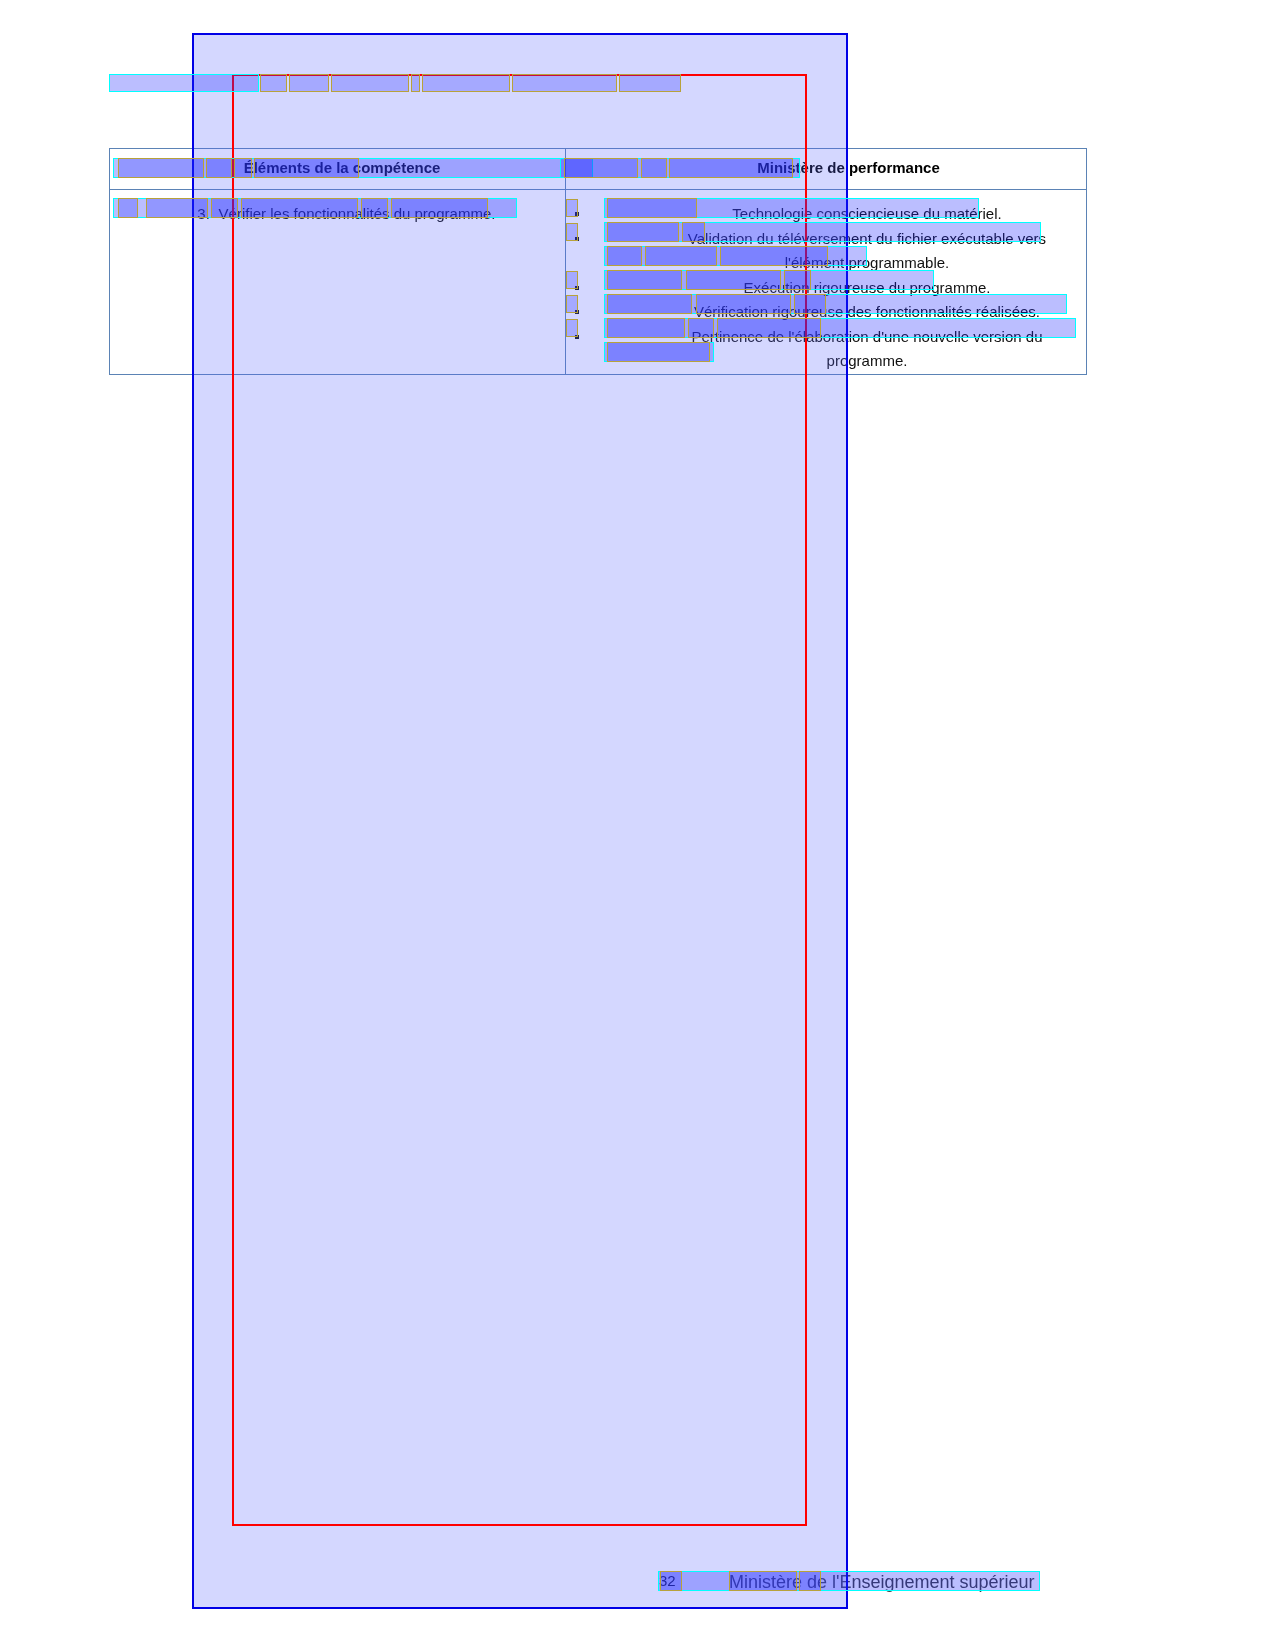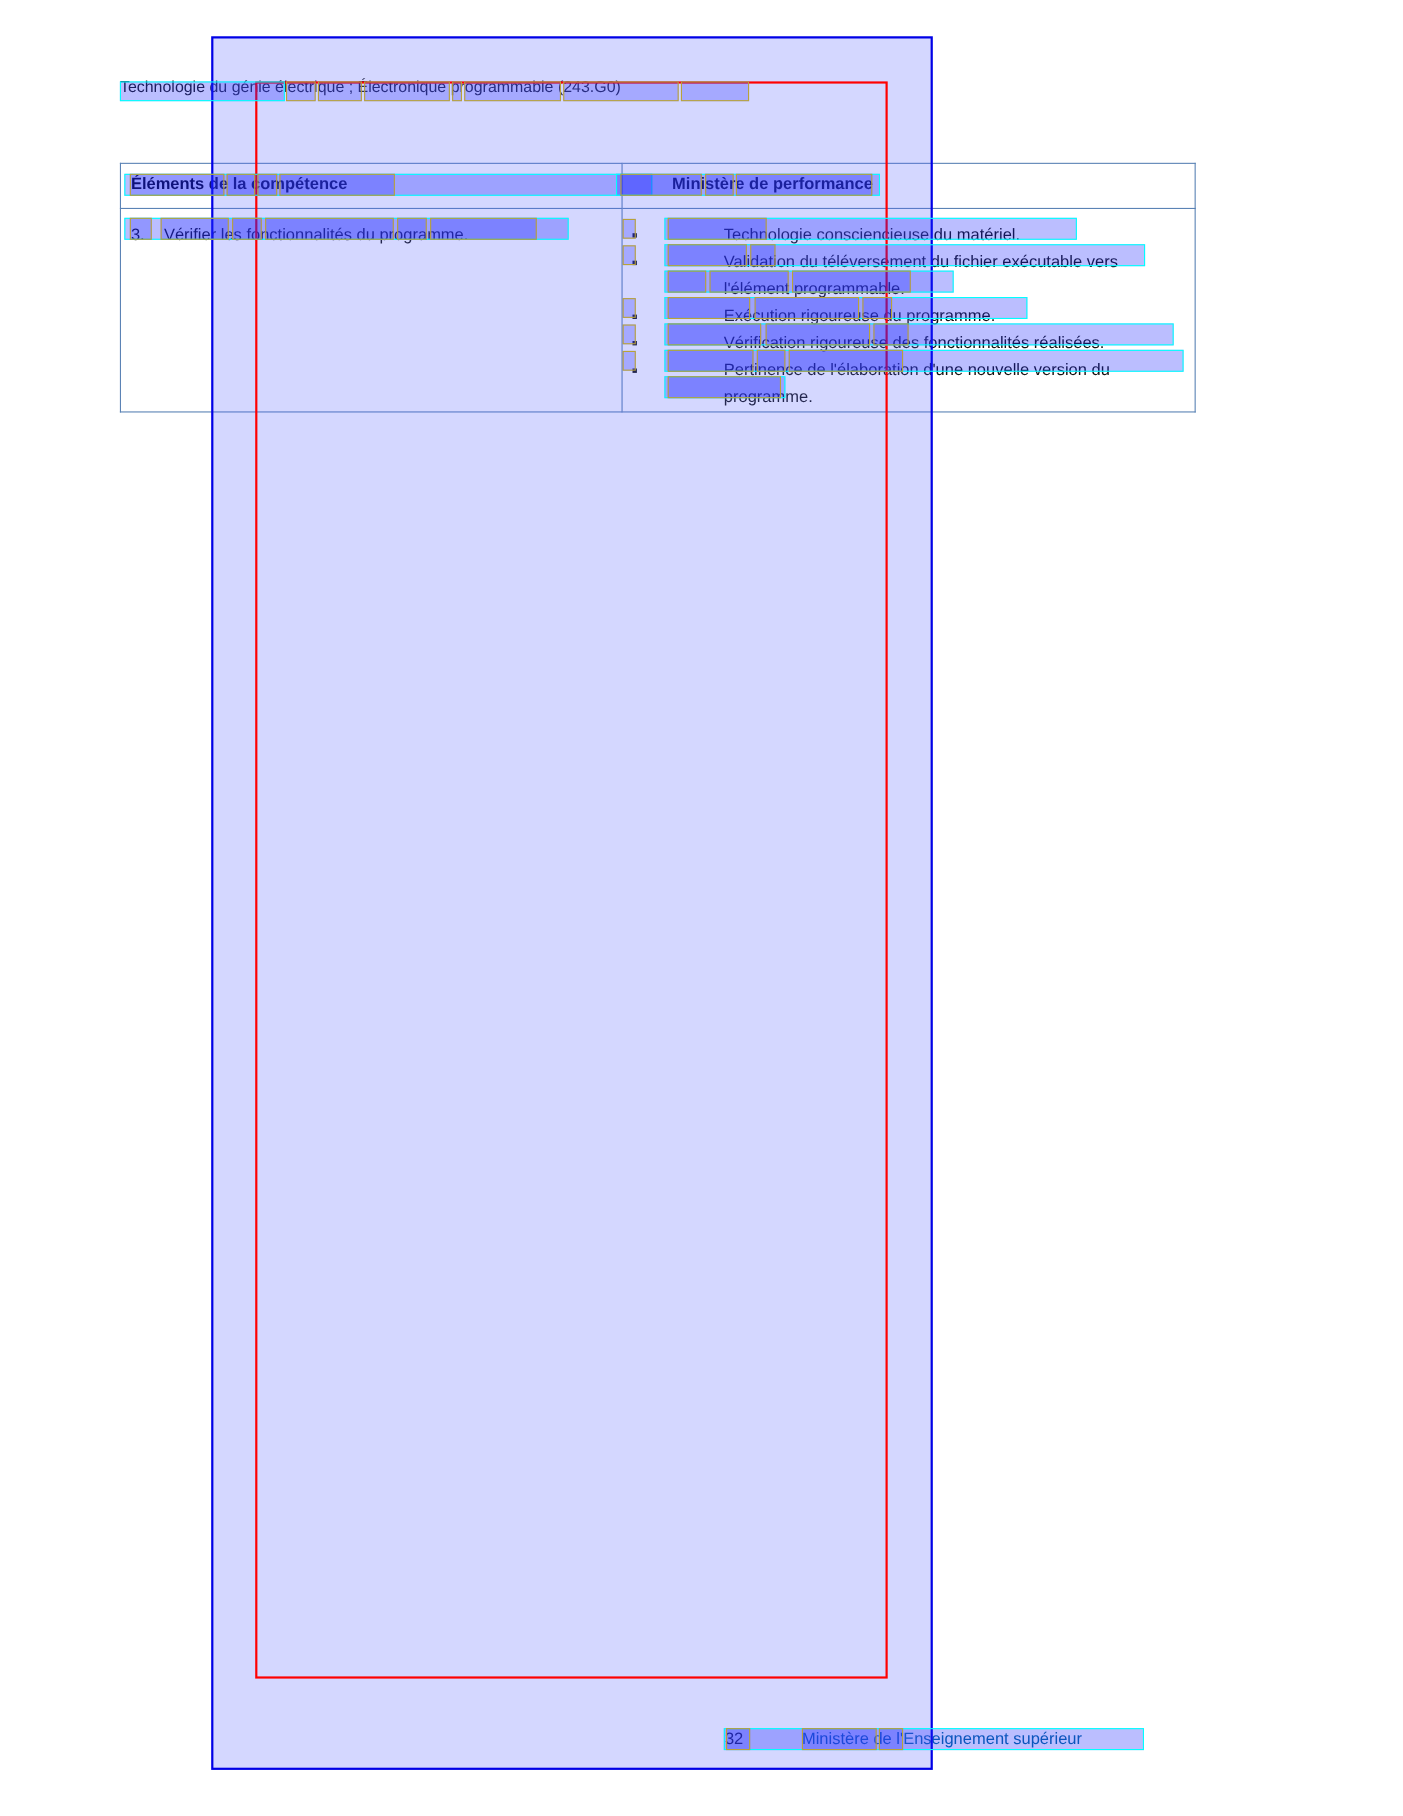--- a/index.html
+++ b/index.html
@@ -39,20 +39,21 @@
   
   #competency-table {
     position: absolute;
     left: 109px;
     top: 148px;
     width: 977px;
     border: 1.5px solid #5b83b5;
     border-collapse: collapse;
     background: transparent;
     table-layout: fixed;
+    text-align: center;
   }
   #competency-table td {
     border: 1.5px solid #5b83b5;
     padding: 0;
     vertical-align: top;
     background: transparent;
   }
   .col-left  { width: 455px; }
   .col-right { width: 520px; }
 
@@ -116,22 +117,22 @@
     position: absolute;
     left: 659px;
     top: 0;
     font-size: 15px;
     color: #111111;
   }
   #footer-org {
     position: absolute;
     left: 729px;
     top: 0;
-    font-size: 15px;
-    color: #0369a1;
+    font-size: 18px;
+    color: #404040;
     white-space: nowrap;
   }
 
   
   #overlay {
     position: absolute;
     left: 0; top: 0;
     width: 1275px;
     height: 1651px;
     pointer-events: none;
@@ -159,21 +160,20 @@
     background: transparent;
     border: 2.5px solid #ff0000;
     box-sizing: border-box;
   }
 </style>
 </head>
 <body>
 
 <div id="page">
 
-  <div id="doc-header">Technologie du génie électrique ; Électronique programmable (243.G0)</div>
 
   <table id="competency-table">
     <tbody>
       <tr>
         <td class="th-cell col-left">
           <div class="th-text">Éléments de la compétence</div>
         </td>
         <td class="th-cell col-right">
           <div class="th-text right">Ministère de performance</div>
         </td>

